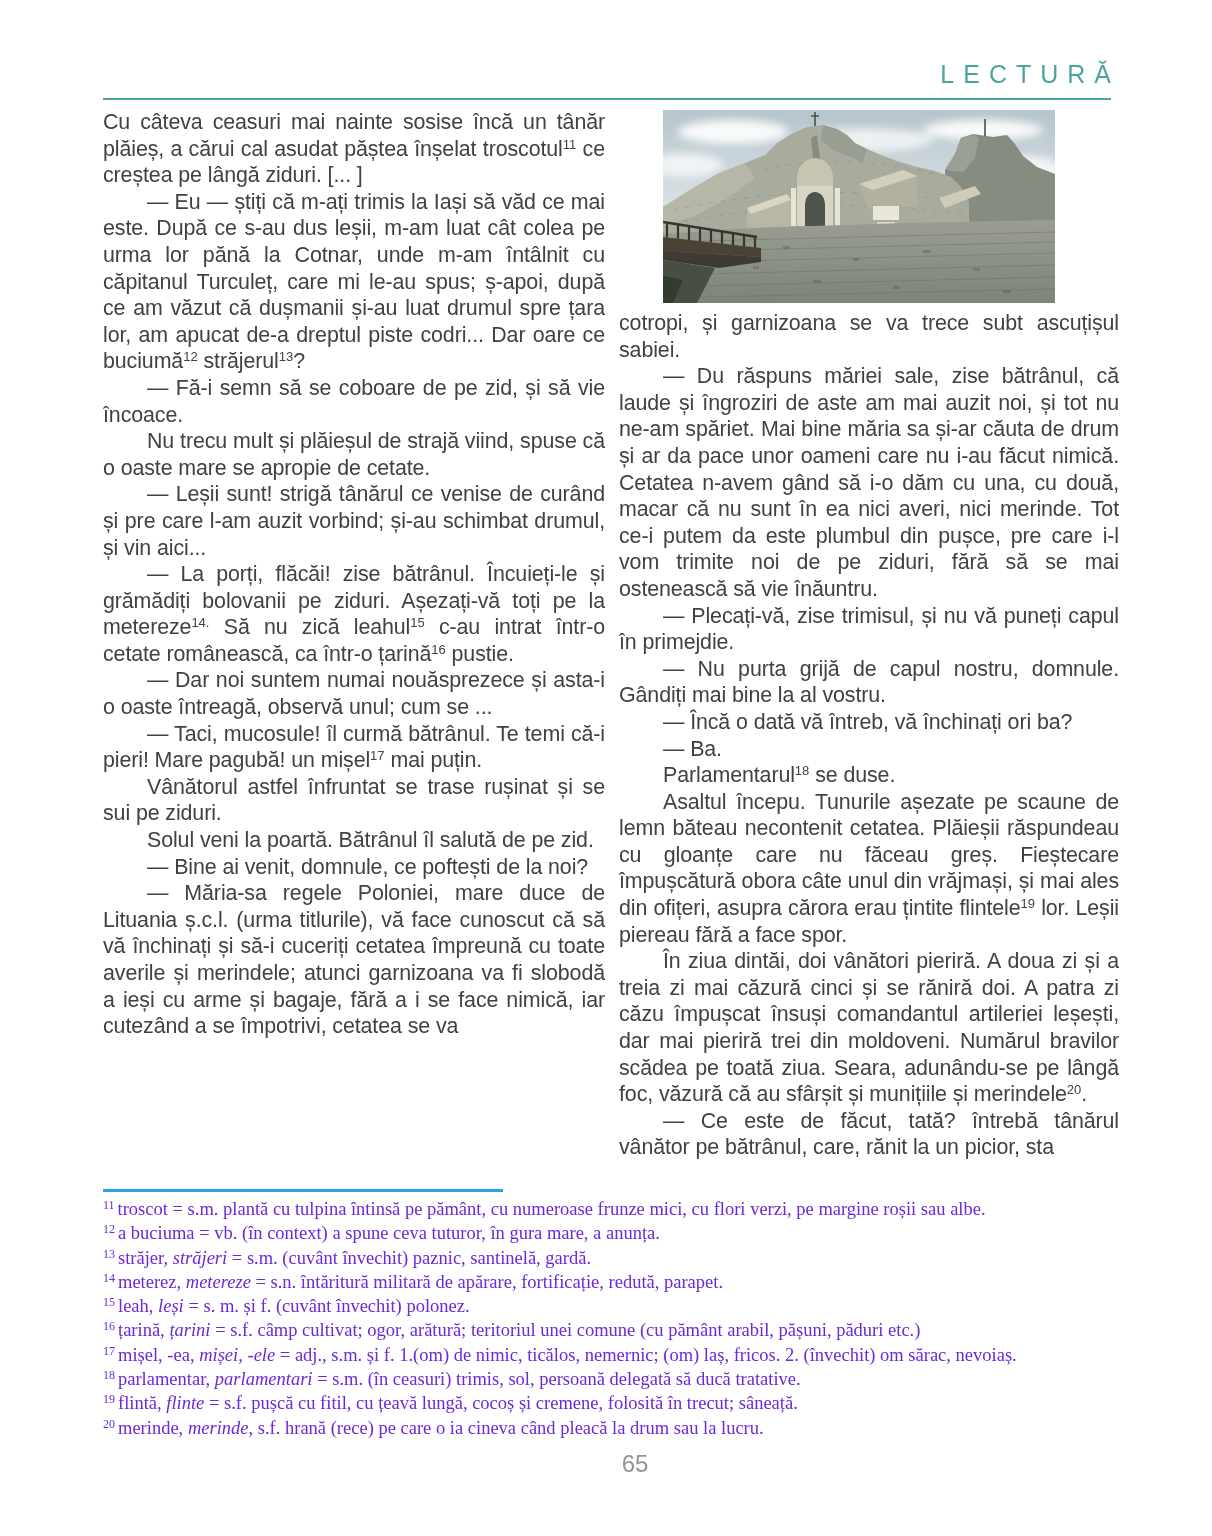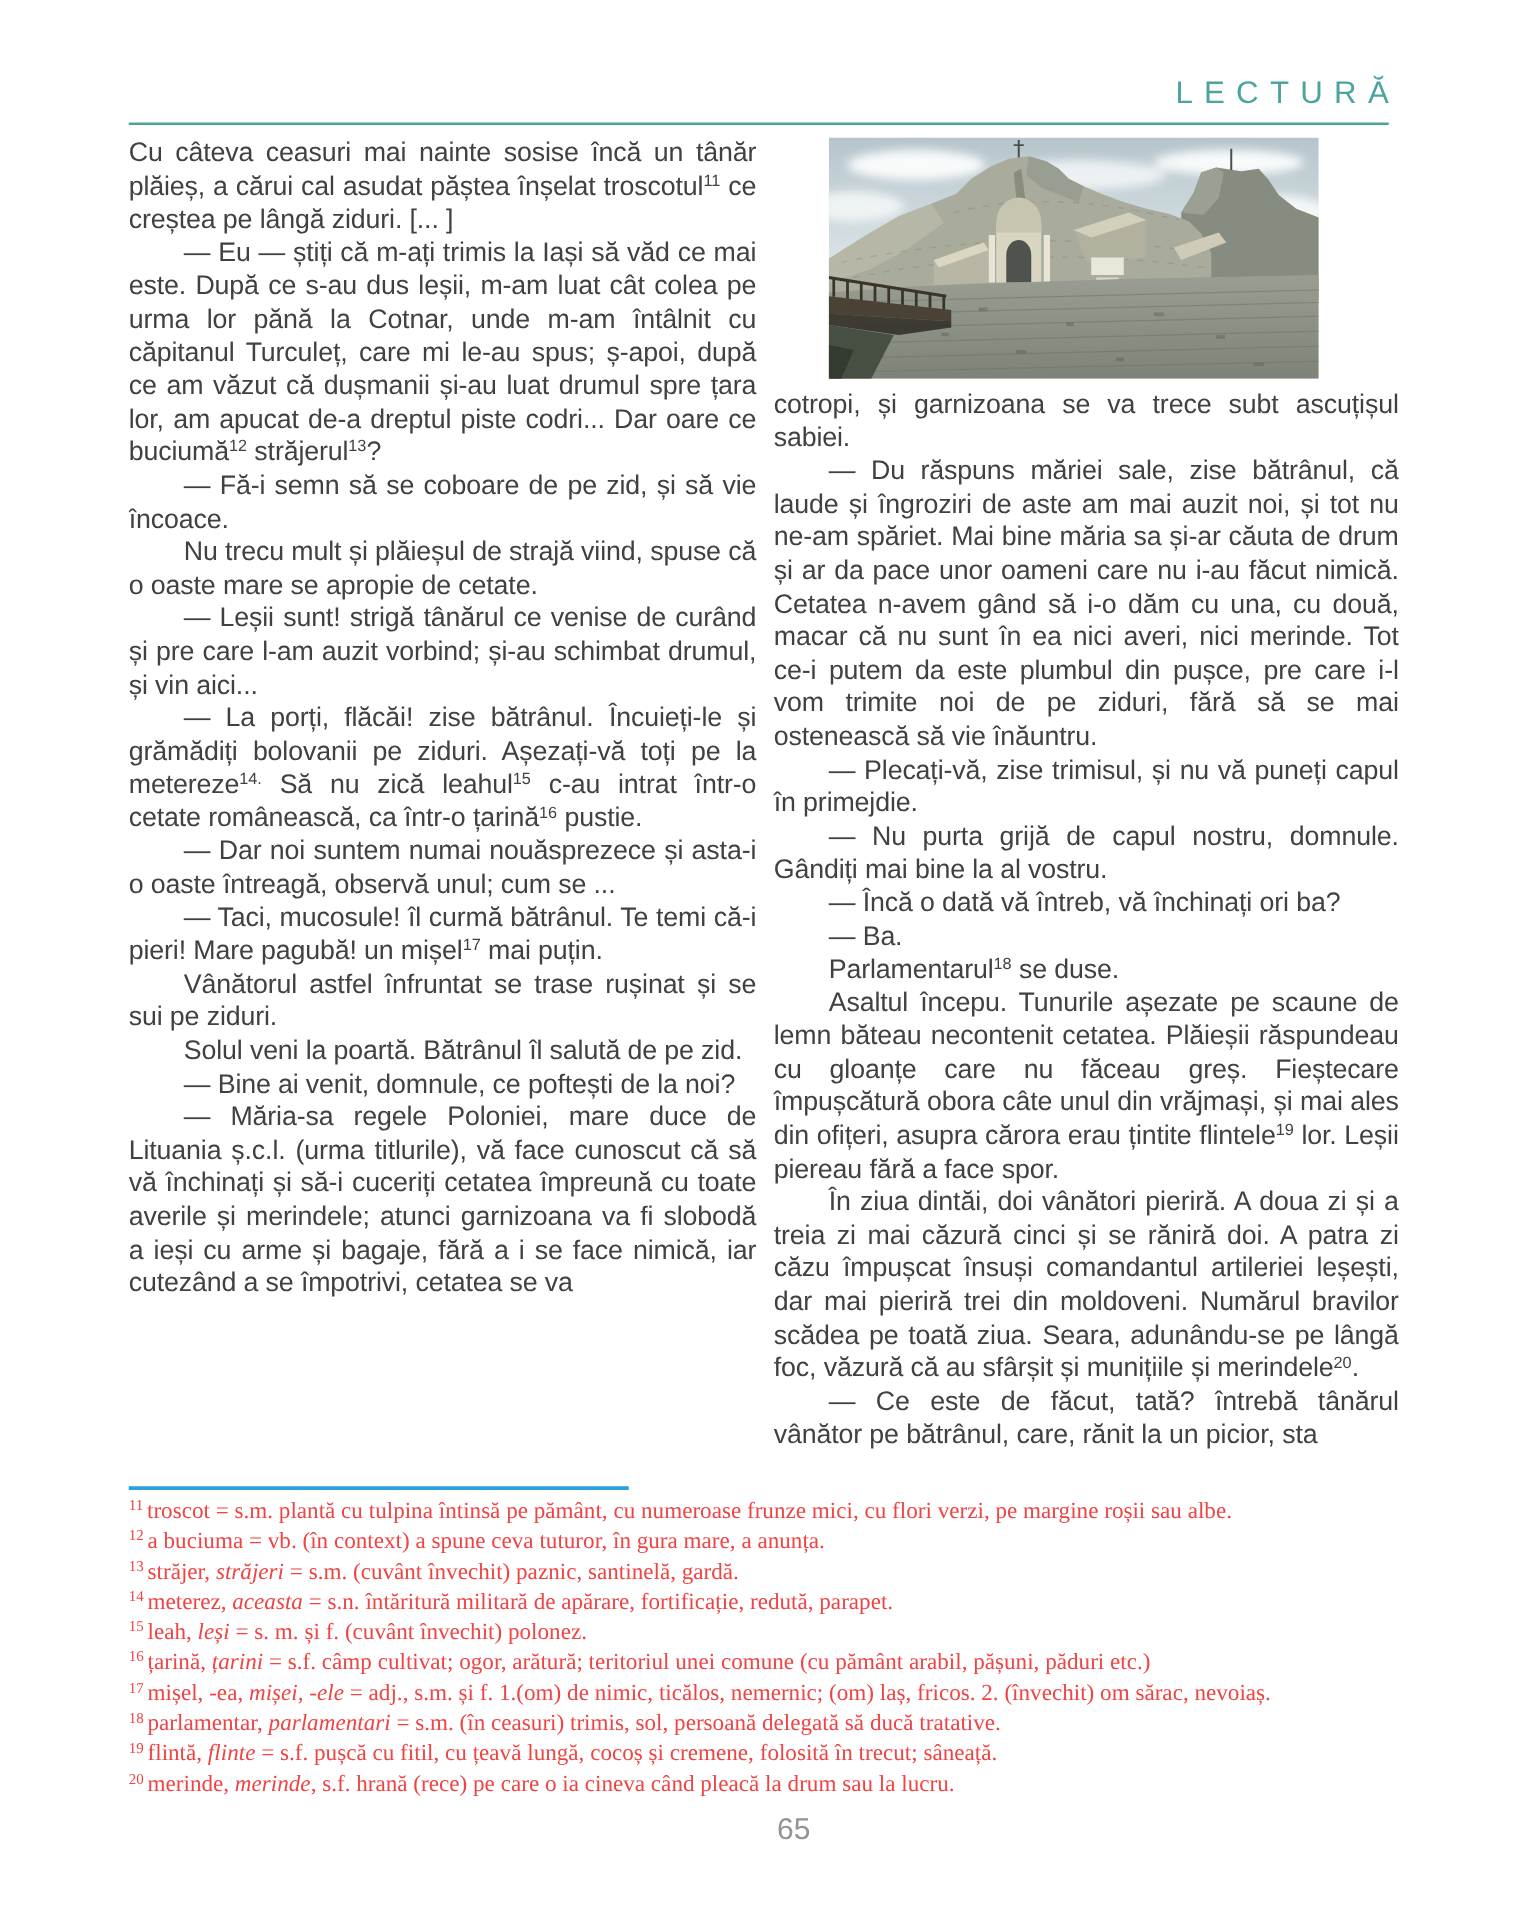--- a/index.html
+++ b/index.html
@@ -38,21 +38,21 @@
   .photo{width:392px;height:193px;margin:1px 0 7px 44px;}
   .photo svg{display:block;width:100%;height:100%;}
 
   .fn-rule{
     position:absolute;left:103px;top:1189px;width:400px;height:3px;
     background:var(--footnote-rule-blue,#2ba2dc);
   }
   .footnotes{
     position:absolute;left:103px;top:1197px;width:1030px;
     font-family:"Liberation Serif","DejaVu Serif",serif;
-    font-size:18.5px;line-height:24.3px;color:#ef4444;
+    font-size:18.5px;line-height:24.3px;color:#6d28d9;
   }
   .fn{white-space:nowrap;overflow:hidden;}
   .fn sup{font-size:12px;line-height:0;vertical-align:6px;margin-right:3px;}
   .fn i{font-style:italic;}
 
   .page-number{
     position:absolute;left:0;top:1450px;width:100%;text-align:center;
     font-size:24px;color:var(--page-number,#919396);padding-left:29px;
   }
 </style>
@@ -195,21 +195,21 @@
         <p class="para indent"><span>În ziua dintăi, doi vânători pieriră. A doua zi și a treia zi mai căzură cinci și se răniră doi. A patra zi căzu împușcat însuși comandantul artileriei leșești, dar mai pieriră trei din moldoveni. Numărul bravilor scădea pe toată ziua. Seara, adunându-se pe lângă foc, văzură că au sfârșit și munițiile și merindele</span><sup>20</sup><span>.</span></p>
         <p class="para indent"><span>— Ce este de făcut, tată? întrebă tânărul vânător pe bătrânul, care, rănit la un picior, sta</span></p>
       </div>
   </div>
 
   <div class="fn-rule"></div>
   <div class="footnotes">
       <div class="fn"><sup>11</sup><span>troscot = s.m. plantă cu tulpina întinsă pe pământ, cu numeroase frunze mici, cu flori verzi, pe margine roșii sau albe.</span></div>
       <div class="fn"><sup>12</sup><span>a buciuma = vb. (în context) a spune ceva tuturor, în gura mare, a anunța.</span></div>
       <div class="fn"><sup>13</sup><span>străjer, </span><i>străjeri</i><span> = s.m. (cuvânt învechit) paznic, santinelă, gardă.</span></div>
-      <div class="fn"><sup>14</sup><span>meterez, </span><i>aceasta</i><span> = s.n. întăritură militară de apărare, fortificație, redută, parapet.</span></div>
+      <div class="fn"><sup>14</sup><span>meterez, </span><i>metereze</i><span> = s.n. întăritură militară de apărare, fortificație, redută, parapet.</span></div>
       <div class="fn"><sup>15</sup><span>leah, </span><i>leși</i><span> = s. m. și f. (cuvânt învechit) polonez.</span></div>
       <div class="fn"><sup>16</sup><span>țarină, </span><i>țarini</i><span> = s.f. câmp cultivat; ogor, arătură; teritoriul unei comune (cu pământ arabil, pășuni, păduri etc.)</span></div>
       <div class="fn"><sup>17</sup><span>mișel, -ea, </span><i>mișei, -ele</i><span> = adj., s.m. și f. 1.(om) de nimic, ticălos, nemernic; (om) laș, fricos. 2. (învechit) om sărac, nevoiaș.</span></div>
       <div class="fn"><sup>18</sup><span>parlamentar, </span><i>parlamentari</i><span> = s.m. (în ceasuri) trimis, sol, persoană delegată să ducă tratative.</span></div>
       <div class="fn"><sup>19</sup><span>flintă, </span><i>flinte</i><span> = s.f. pușcă cu fitil, cu țeavă lungă, cocoș și cremene, folosită în trecut; sâneață.</span></div>
       <div class="fn"><sup>20</sup><span>merinde, </span><i>merinde</i><span>, s.f. hrană (rece) pe care o ia cineva când pleacă la drum sau la lucru.</span></div>
     </div>
 
   <div class="page-number">65</div>
 </div>

